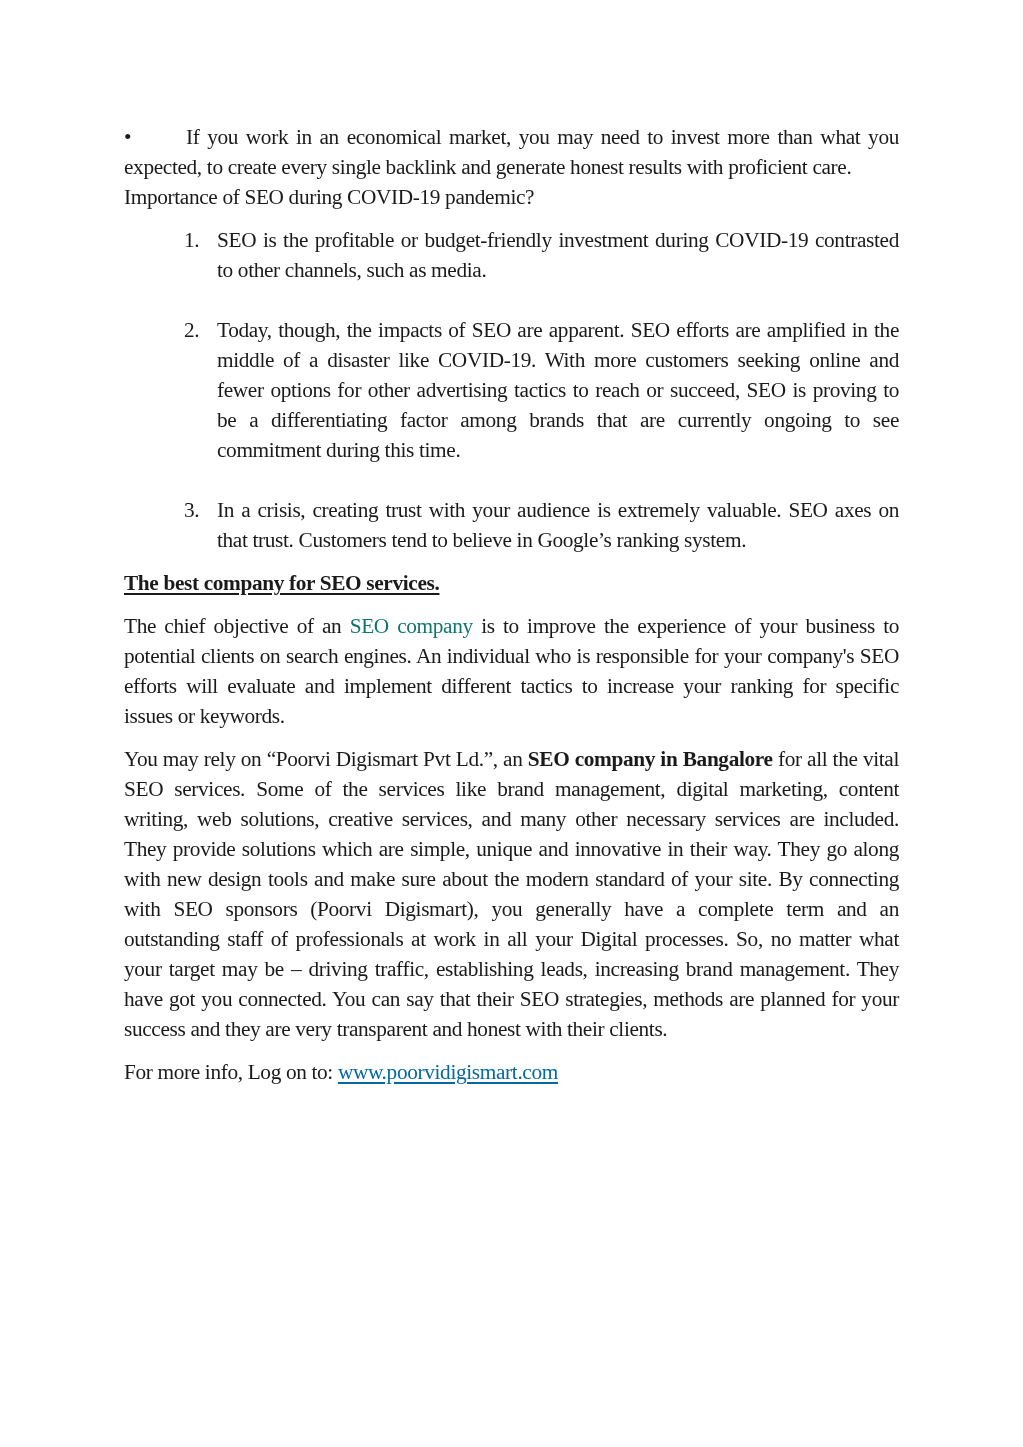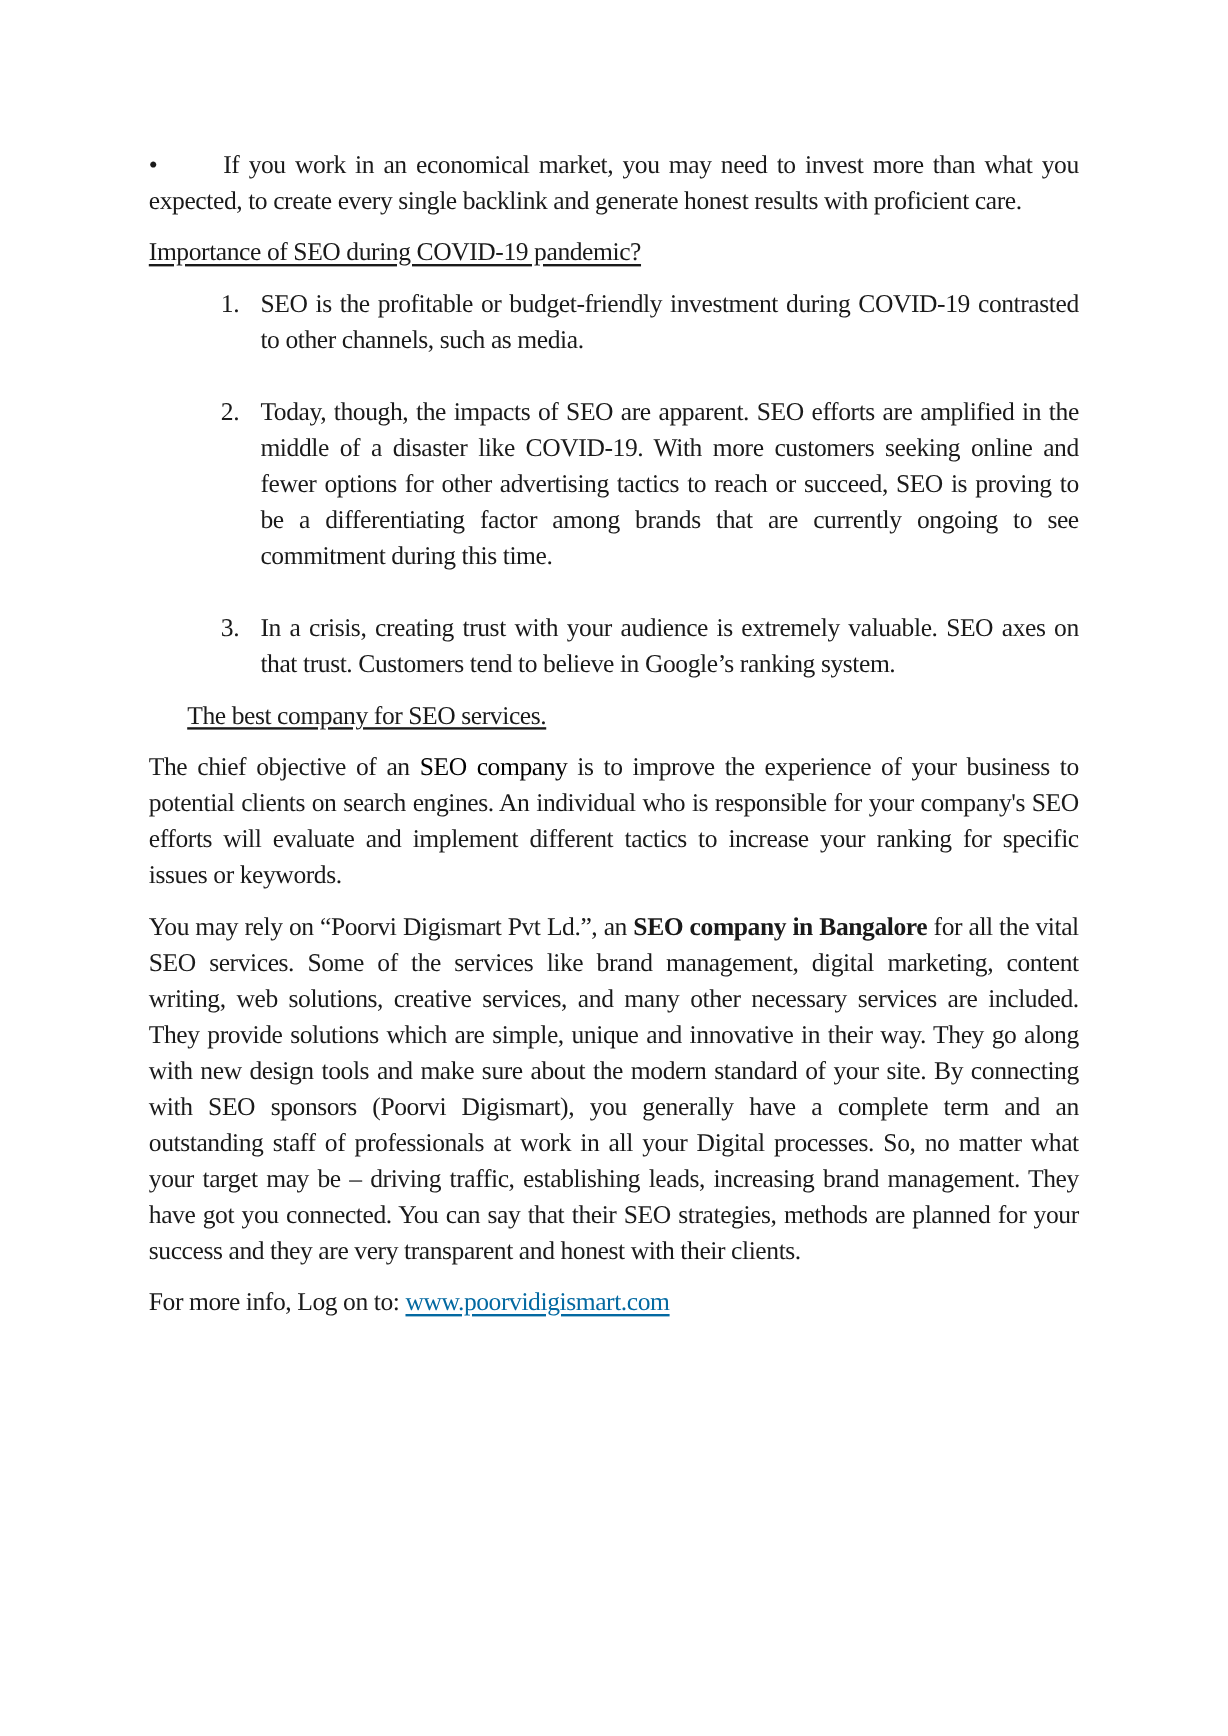--- a/index.html
+++ b/index.html
@@ -6,28 +6,28 @@
     body { width: 1023px; height: 1447px; position: relative; overflow: hidden; }
     .page {
       position: absolute; left: 124px; top: 122px; width: 775px;
       font-family: "Liberation Serif", serif; font-size: 21.3px; line-height: 30px;
       color: #1a1a1a; text-align: justify;
       letter-spacing: -0.35px;
     }
     p { margin: 0; }
     .bullet-para { position: relative; text-indent: 62px; }
     .bullet-para .dot { position: absolute; left: 0; top: 0; text-indent: 0; }
-    .heading-underline { text-decoration: underline; text-underline-offset: 3px; margin-top: 13px; }
+    .heading-underline { text-underline-offset: 3px; }
     .para { margin-top: 13px; }
     .list { margin: 13px 0 0 0; padding: 0; list-style: none; }
     .list li { position: relative; padding-left: 93px; }
     .list li + li { margin-top: 30px; }
     .list .num { position: absolute; left: 60px; top: 0; }
-    .bold-heading { font-weight: normal; text-decoration: underline; text-underline-offset: 3px; margin-top: 13px; margin-left: 32px; }
-    .link { color: #000000; text-decoration: none; }
+    .bold-heading { font-weight: bold; text-decoration: underline; text-underline-offset: 3px; margin-top: 13px; }
+    .link { color: #0f766e; text-decoration: none; }
     .link-u { color: #0369a1; text-decoration: underline; text-underline-offset: 3px; }
     strong { font-weight: bold; }
   </style>
 </head>
 <body>
 
 <div class="page">
 
   <p class="bullet-para"><span class="dot">•</span><span>If you work in an economical market, you may need to invest more than what you expected, to create every single backlink and generate honest results with proficient care.</span></p>
 

